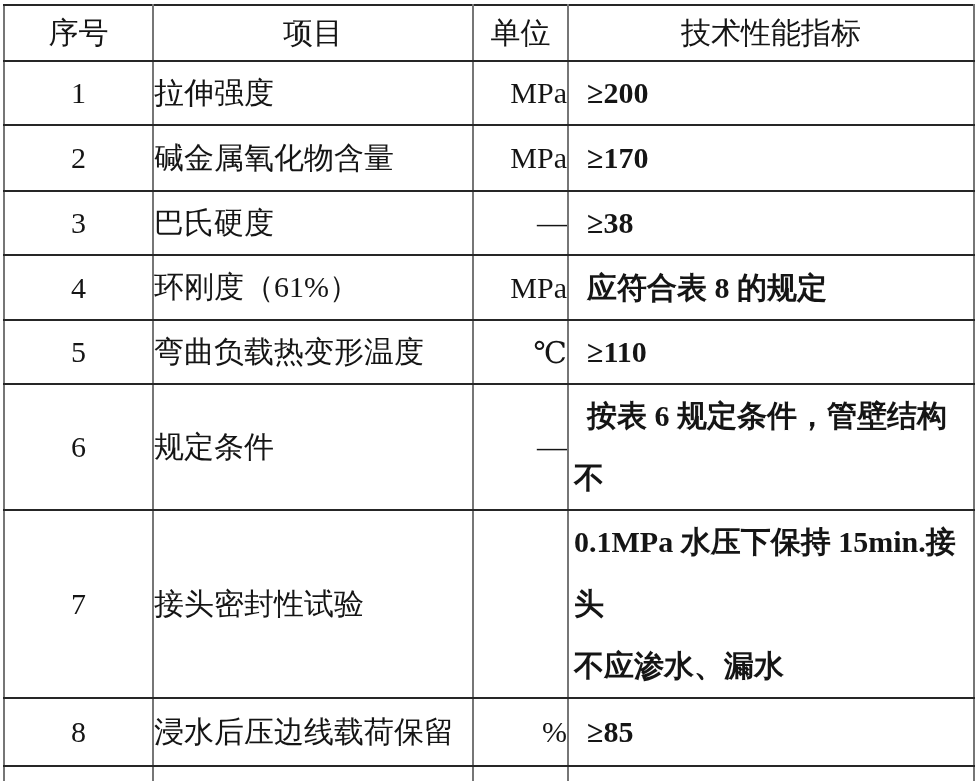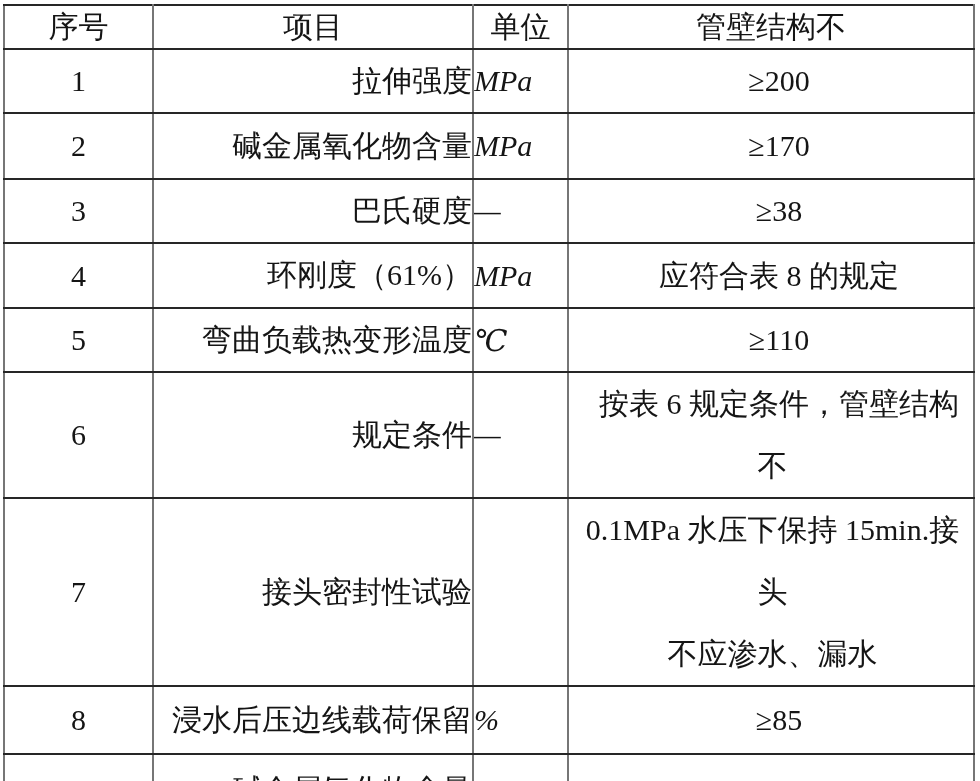--- a/index.html
+++ b/index.html
@@ -33,62 +33,63 @@
     border-left: 2px solid #767676;
     border-right: 2px solid #767676;
     border-top: 2px solid #262626;
     border-bottom: 2px solid #262626;
     font-size: 30px;
     font-weight: normal;
     padding: 0;
     vertical-align: middle;
     overflow: hidden;
   }
-  #spec-table thead tr { height: 44px; }
+  #spec-table thead tr { height: 56px; }
   #spec-table tbody tr:nth-of-type(1)  { height: 61px; }
   #spec-table tbody tr:nth-of-type(2)  { height: 66px; }
   #spec-table tbody tr:nth-of-type(3)  { height: 63px; }
   #spec-table tbody tr:nth-of-type(4)  { height: 65px; }
   #spec-table tbody tr:nth-of-type(5)  { height: 62px; }
   #spec-table tbody tr:nth-of-type(6)  { height: 63px; }
   #spec-table tbody tr:nth-of-type(7)  { height: 125px; }
   #spec-table tbody tr:nth-of-type(8)  { height: 68px; }
   #spec-table tbody tr:nth-of-type(9)  { height: 73px; }
   #spec-table tbody tr:nth-of-type(10) { height: 71px; }
 
   #spec-table th { text-align: center; }
   #spec-table td.cell-no   { text-align: center; }
-  #spec-table td.cell-item { text-align: right; }
-  #spec-table td.cell-unit { text-align: left; font-style: italic; }
+  #spec-table td.cell-item { text-align: left; }
+  #spec-table td.cell-unit { text-align: right; }
   #spec-table td.cell-spec {
-    text-align: center;
+    text-align: left;
     padding-left: 5px;
     padding-right: 2px;
     line-height: 62px;
     white-space: pre-line;
+    font-weight: bold;
   }
   #spec-table td.cell-spec.single { text-indent: 13px; }
 </style>
 </head>
 <body>
 
 <div id="page">
   <table id="spec-table">
     <colgroup>
       <col class="c-no">
       <col class="c-item">
       <col class="c-unit">
       <col class="c-spec">
     </colgroup>
     <thead>
       <tr>
         <th>序号</th>
         <th>项目</th>
         <th>单位</th>
-        <th>管壁结构不</th>
+        <th>技术性能指标</th>
       </tr>
     </thead>
     <tbody>
     <tr>
       <td class="cell-no">1</td>
       <td class="cell-item">拉伸强度</td>
       <td class="cell-unit">MPa</td>
       <td class="cell-spec single">≥200</td>
     </tr>
 

